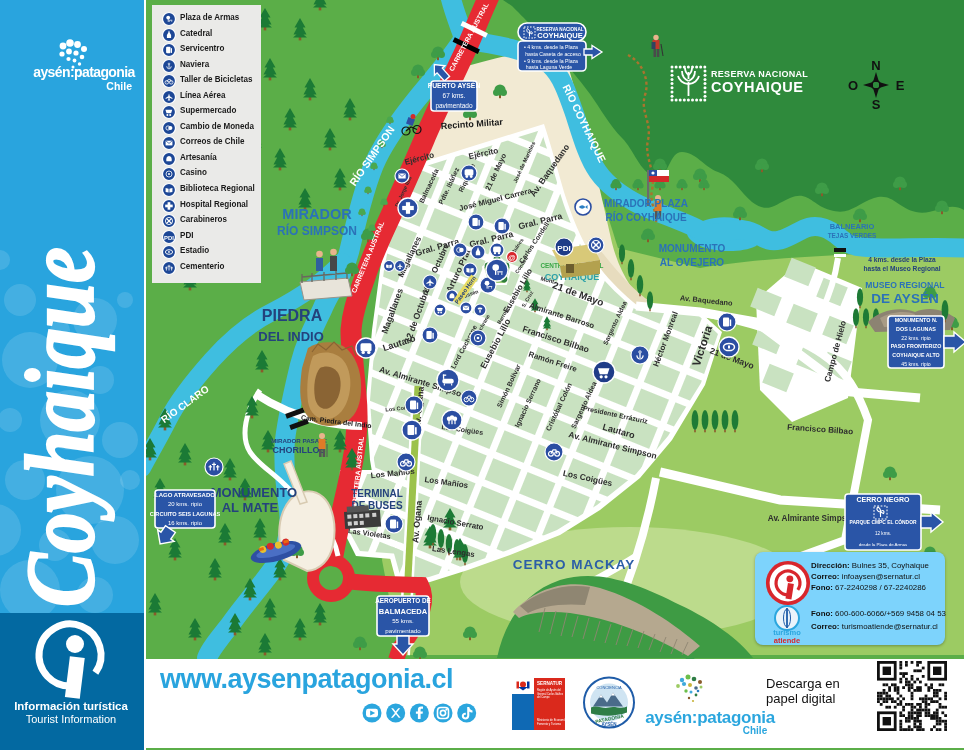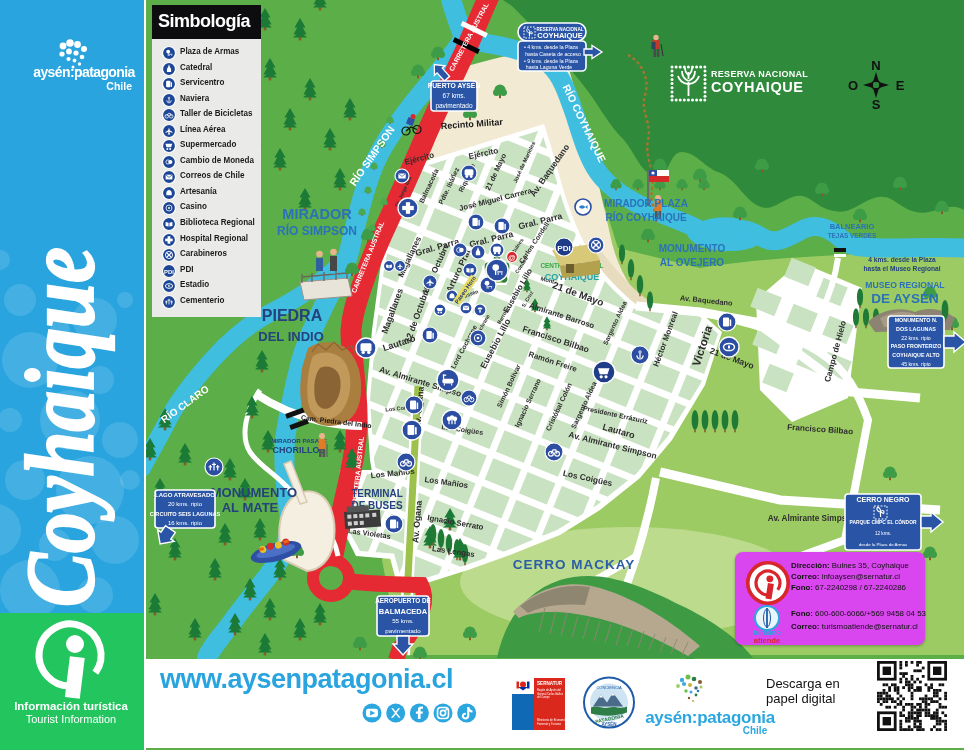--- a/index.html
+++ b/index.html
@@ -1,28 +1,28 @@
 <!DOCTYPE html>
 <html><head><meta charset="utf-8"><style>
 html,body{margin:0;padding:0}
 #page{position:relative;width:964px;height:750px;overflow:hidden;font-family:"Liberation Sans",sans-serif;background:#fff}
 #map{position:absolute;left:0;top:0}
 #sidebar{position:absolute;left:0;top:0;width:144px;height:613px;background:#29A4DE;overflow:hidden;border-right:2px solid #fff}
-#redbox{position:absolute;left:0;top:613px;width:144px;height:137px;background:#22c55e;overflow:hidden;border-right:2px solid #fff}
+#redbox{position:absolute;left:0;top:613px;width:144px;height:137px;background:#0369a1;overflow:hidden;border-right:2px solid #fff}
 .bub{position:absolute;border-radius:50%;background:rgba(255,255,255,.13)}
 #legend{position:absolute;left:152px;top:5px;width:109px}
 #leghead{background:#0d0d0f;color:#fff;font-weight:bold;font-size:18px;padding:6px 0 7px 6px;letter-spacing:-0.5px}
 #legbody{background:#EAEAE8;padding:6px 0 8px 0}
 .li{display:flex;height:15.56px;padding-left:10px}
 .li svg{flex:0 0 14px}
 .li span{font-size:9.6px;font-weight:bold;color:#1a1a1a;margin-left:4px;white-space:nowrap;transform:scaleX(.84);transform-origin:0 50%}
 #botbar{position:absolute;left:146px;top:659px;width:818px;height:89px;background:#fff}
 #www{position:absolute;left:14px;top:5px;color:#29A4DE;font-weight:bold;font-size:27px;letter-spacing:-0.5px}
 #hash{position:absolute;left:14px;top:40px;color:#29A4DE;font-weight:bold;font-size:22px;letter-spacing:1px}
-#contact{position:absolute;left:735px;top:552px;width:190px;height:93px;background:#d946ef;border-radius:8px;box-shadow:0 1px 3px rgba(0,0,0,.3)}
+#contact{position:absolute;left:755px;top:552px;width:190px;height:93px;background:#7dd3fc;border-radius:8px;box-shadow:0 1px 3px rgba(0,0,0,.3)}
 .cl{font-size:7.9px;color:#111;line-height:10.6px;white-space:nowrap}
 #desc{position:absolute;left:620px;top:17px;width:84px;color:#111;font-weight:normal;font-size:13px;line-height:15px}
 </style></head>
 <body>
 <div id="page">
 <svg id="map" width="964" height="750" viewBox="0 0 964 750" font-family="Liberation Sans, sans-serif">
       <rect width="964" height="750" fill="#5BAE48"></rect>
       <path d="M560,132 C590,160 605,205 618,248 L700,268 C760,258 860,252 964,252 L964,655 L400,655 L382,560 L395,470 L415,380 L445,300 L480,235 L520,178 Z" fill="#9CCB63"></path>
       <ellipse cx="630" cy="582" rx="170" ry="55" fill="#BCDB8C"></ellipse>
       <path d="M503,0 L964,0 L964,210 C948,200 934,216 916,212 C898,208 892,192 874,198 C856,204 850,216 830,210 C812,205 808,190 790,198 C774,205 768,214 752,202 C740,192 734,178 718,172 C704,167 696,152 682,152 C668,152 670,180 654,176 C640,172 634,150 622,138 C610,126 600,108 590,94 C578,78 566,64 554,50 C542,36 522,16 512,6 Z" fill="#2F8A3C"></path>
@@ -1139,21 +1139,20 @@
 <div id="redbox"><svg width="144" height="138" viewBox="0 0 144 138">
 <path d="M 72.7,72.9 A 31,31 0 1 1 95.4,59.8" fill="none" stroke="#fff" stroke-width="7"></path>
 <circle cx="75" cy="31" r="9" fill="#fff"></circle>
 <g transform="translate(75,63) rotate(7)">
           <rect x="-7.5" y="-19" width="15" height="41" fill="#fff"></rect>
         </g>
 <text x="71" y="97" font-size="11.5" font-weight="bold" fill="#fff" text-anchor="middle" font-family="Liberation Sans,sans-serif">Información turística</text>
 <text x="71" y="110" font-size="11" fill="#fff" text-anchor="middle" font-family="Liberation Sans,sans-serif">Tourist Information</text>
 </svg></div>
 <div id="legend">
-      <div id="leghead">Simbología</div>
       <div id="legbody">
         <div class="li">
           <svg width="14" height="16" viewBox="0 0 14 16">
             <g transform="translate(7,8)">
               <circle r="6.5" fill="#1D4796" stroke="#fff" stroke-width="1.2"></circle>
               <circle cx="-0.8" cy="-1.4" r="1.9" fill="#fff"></circle>
               <rect x="-1.2" y="-0.3" width="0.8" height="3.2" fill="#fff"></rect>
               <rect x="0.1" y="0.8" width="3.2" height="0.7" fill="#fff"></rect>
               <rect x="0.4" y="1.4" width="0.5" height="1.6" fill="#fff"></rect>
               <rect x="2.6" y="1.4" width="0.5" height="1.6" fill="#fff"></rect>

